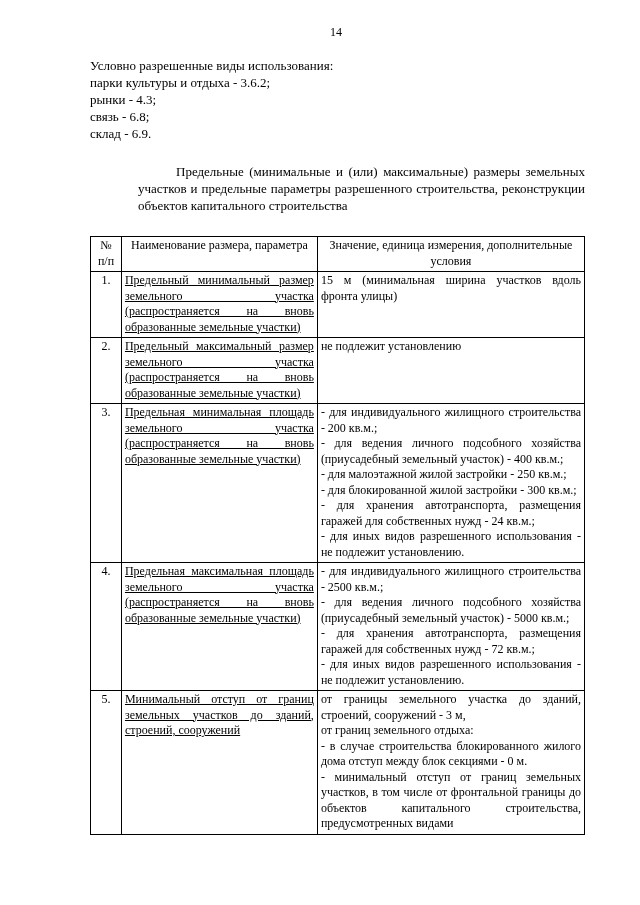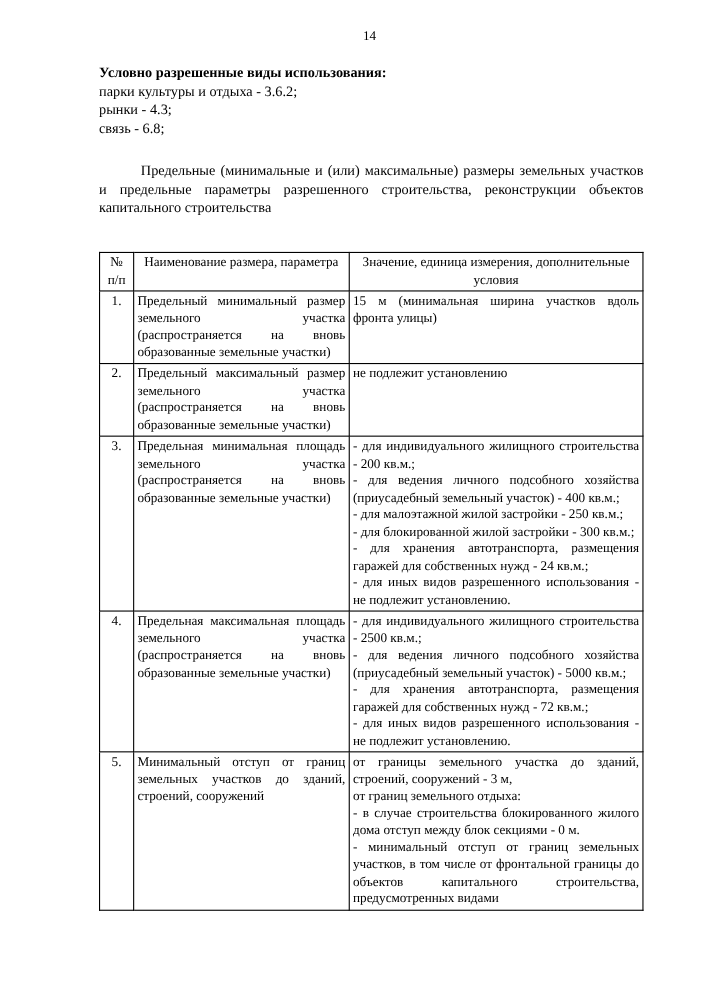--- a/index.html
+++ b/index.html
@@ -22,69 +22,71 @@
     font-size: 12px;
     line-height: 15px;
     padding-top: 25px;
     margin-left: 32px;
   }
   .content {
     padding: 0 55px 0 90px;
   }
   .heading {
     margin-top: 17px;
-    font-weight: bold;
+    font-weight: normal;
     font-size: 13px;
     line-height: 17px;
   }
   .list-line {
     font-size: 13px;
     line-height: 17px;
   }
   .para {
     margin-top: 21px;
     font-size: 13px;
     line-height: 17px;
     text-align: justify;
     text-indent: 38px;
+    margin-left: 48px;
   }
   table.params-table {
     border-collapse: collapse;
     table-layout: fixed;
     width: 495px;
-    margin-top: 32px;
+    margin-top: 22px;
   }
   table.params-table th,
   table.params-table td {
     border: 1px solid #000000;
     vertical-align: top;
     font-size: 12px;
     line-height: 15.5px;
     padding: 1px 3px 2px 3px;
     font-weight: normal;
     overflow: hidden;
   }
   th.col-num, td.col-num { width: 30px; text-align: center; }
   th.col-name { width: 190px; text-align: center; }
   th.col-value { width: 259px; text-align: center; }
-  td.cell-name { text-align: justify; }
+  td.cell-name { text-align: justify; text-decoration: underline; }
   td.cell-value { text-align: justify; }
   .value-line { text-align: justify; }
 </style>
 </head>
 <body>
 
 <div class="page">
   <div class="page-number">14</div>
   <div class="content">
     <div class="heading">Условно разрешенные виды использования:</div>
     <div id="use-list">
         <div class="list-line">парки культуры и отдыха - 3.6.2;</div>
         <div class="list-line">рынки - 4.3;</div>
         <div class="list-line">связь - 6.8;</div>
+        <div class="list-line">склад - 6.9.</div>
       </div>
     <div class="para">Предельные (минимальные и (или) максимальные) размеры земельных участков и предельные параметры разрешенного строительства, реконструкции объектов капитального строительства</div>
     <table class="params-table">
       <thead>
         <tr>
           <th class="col-num">№ п/п</th>
           <th class="col-name">Наименование размера, параметра</th>
           <th class="col-value">Значение, единица измерения, дополнительные условия</th>
         </tr>
       </thead>

